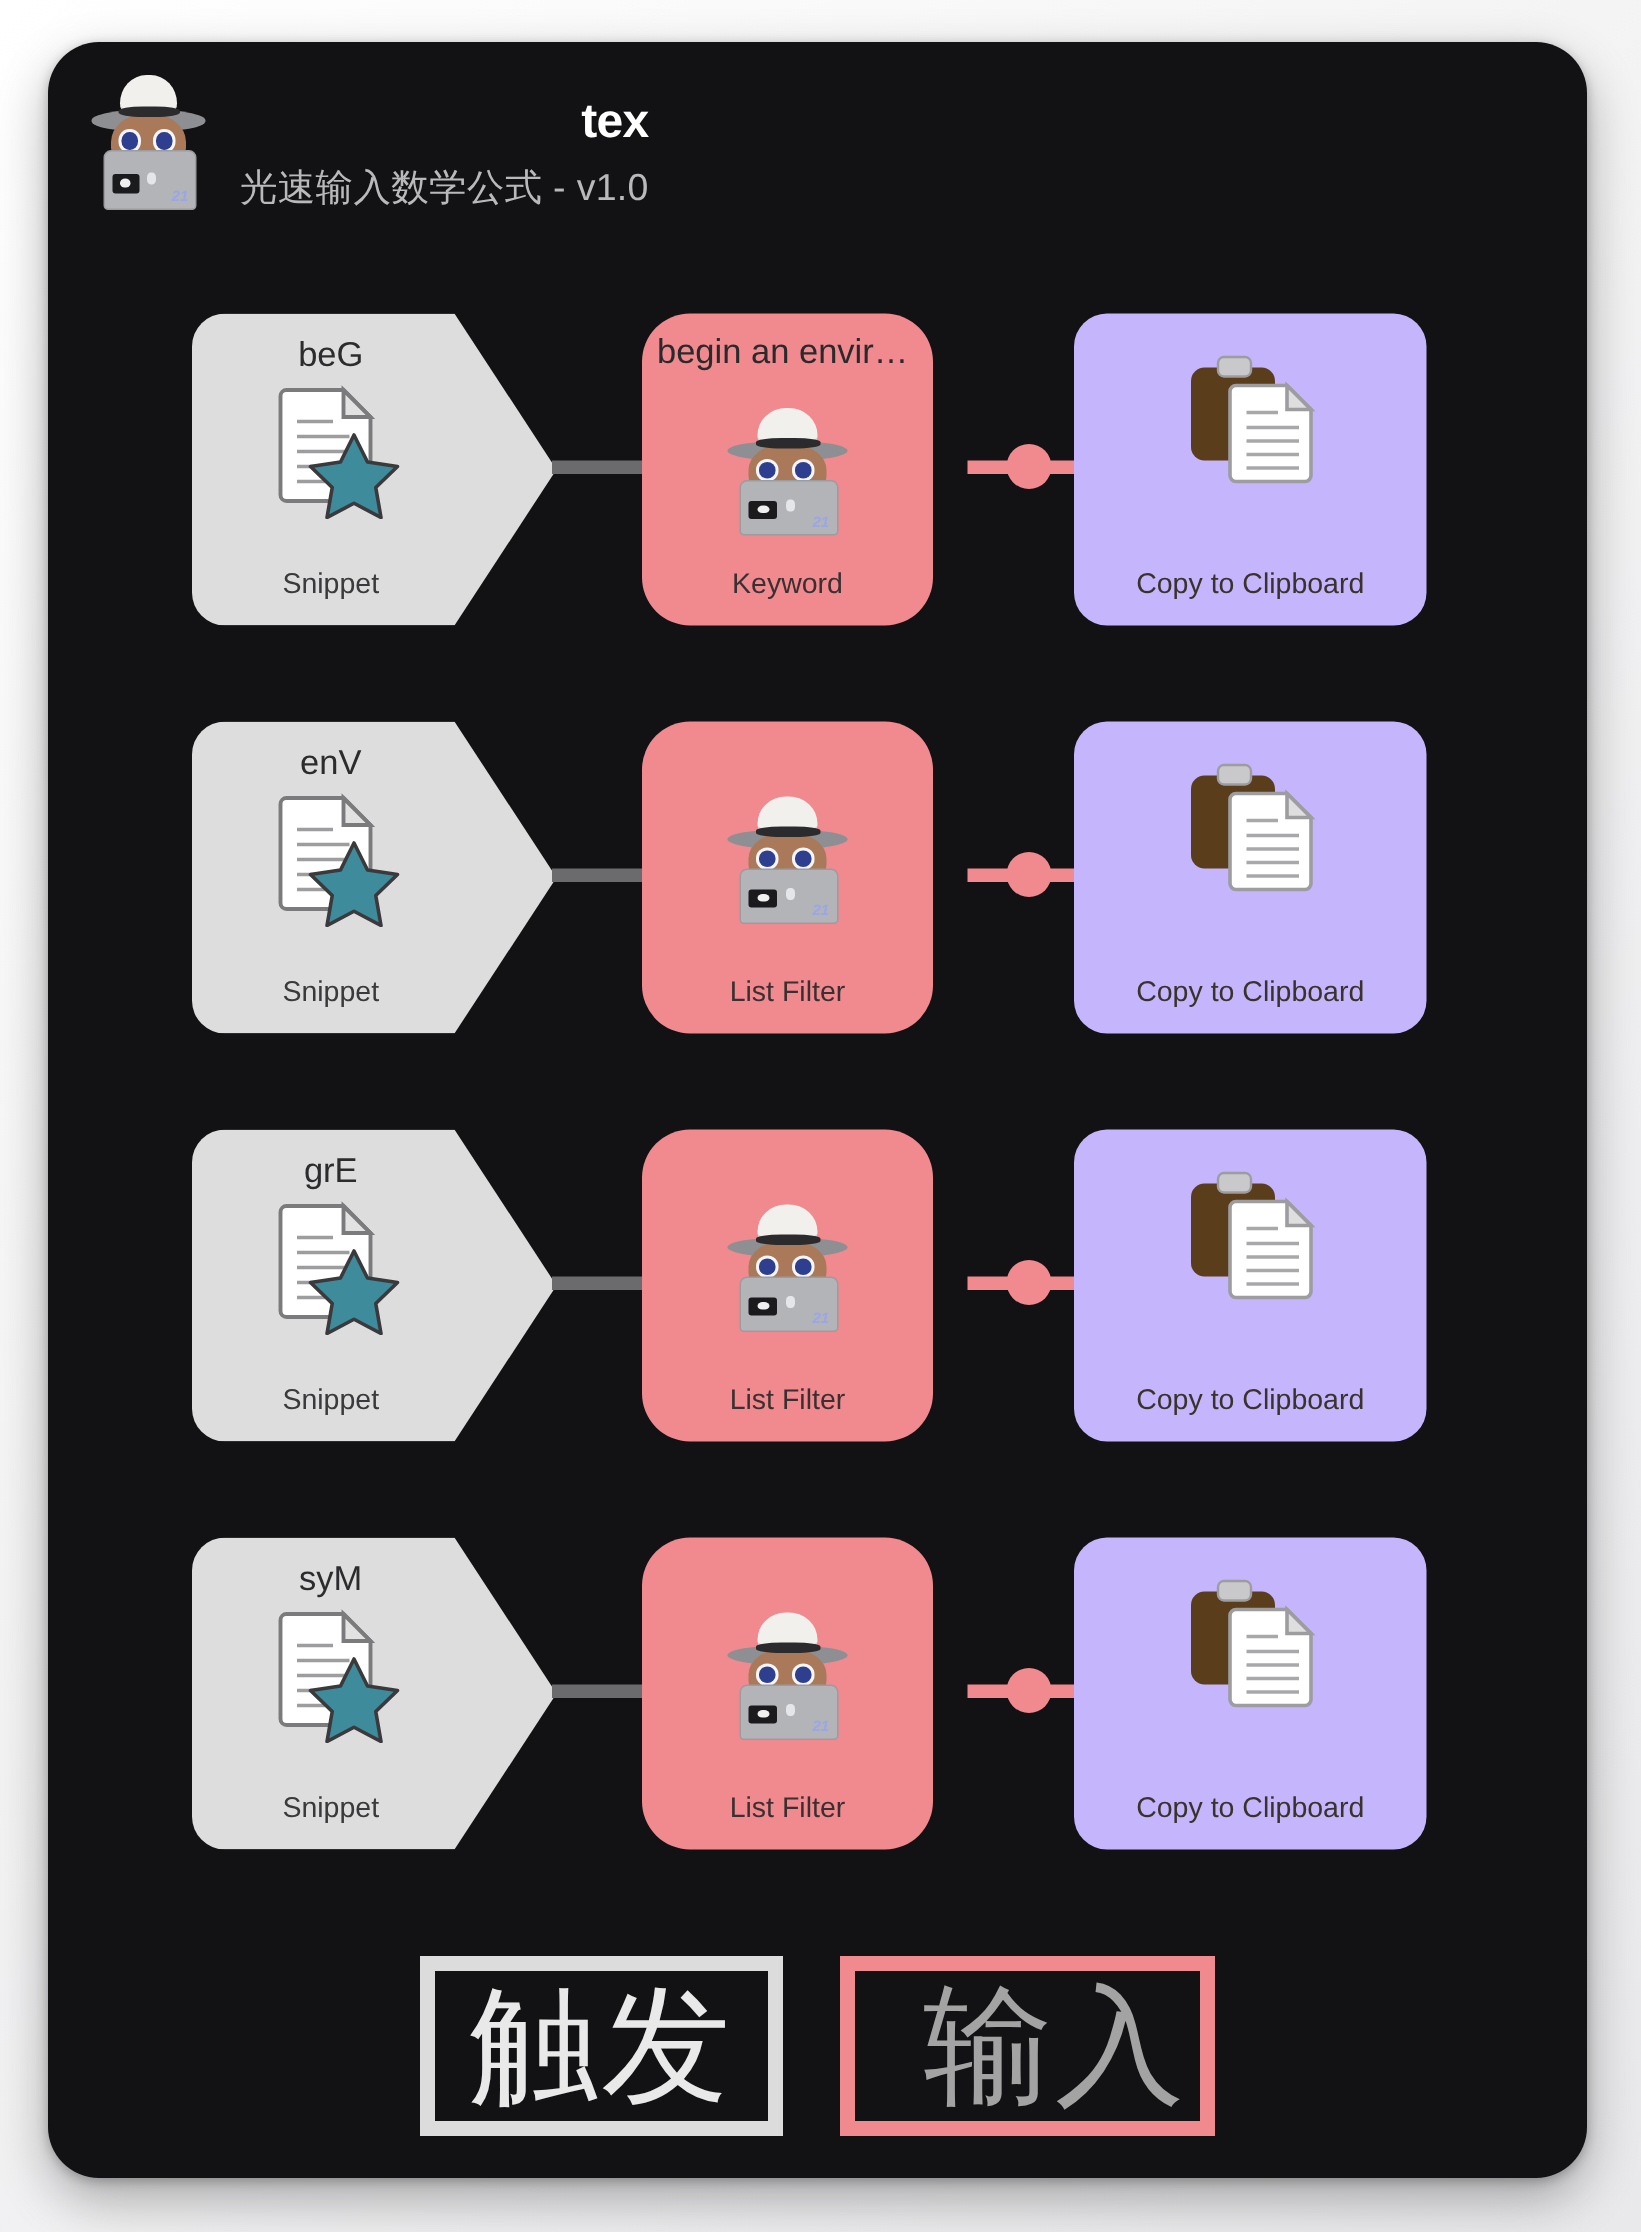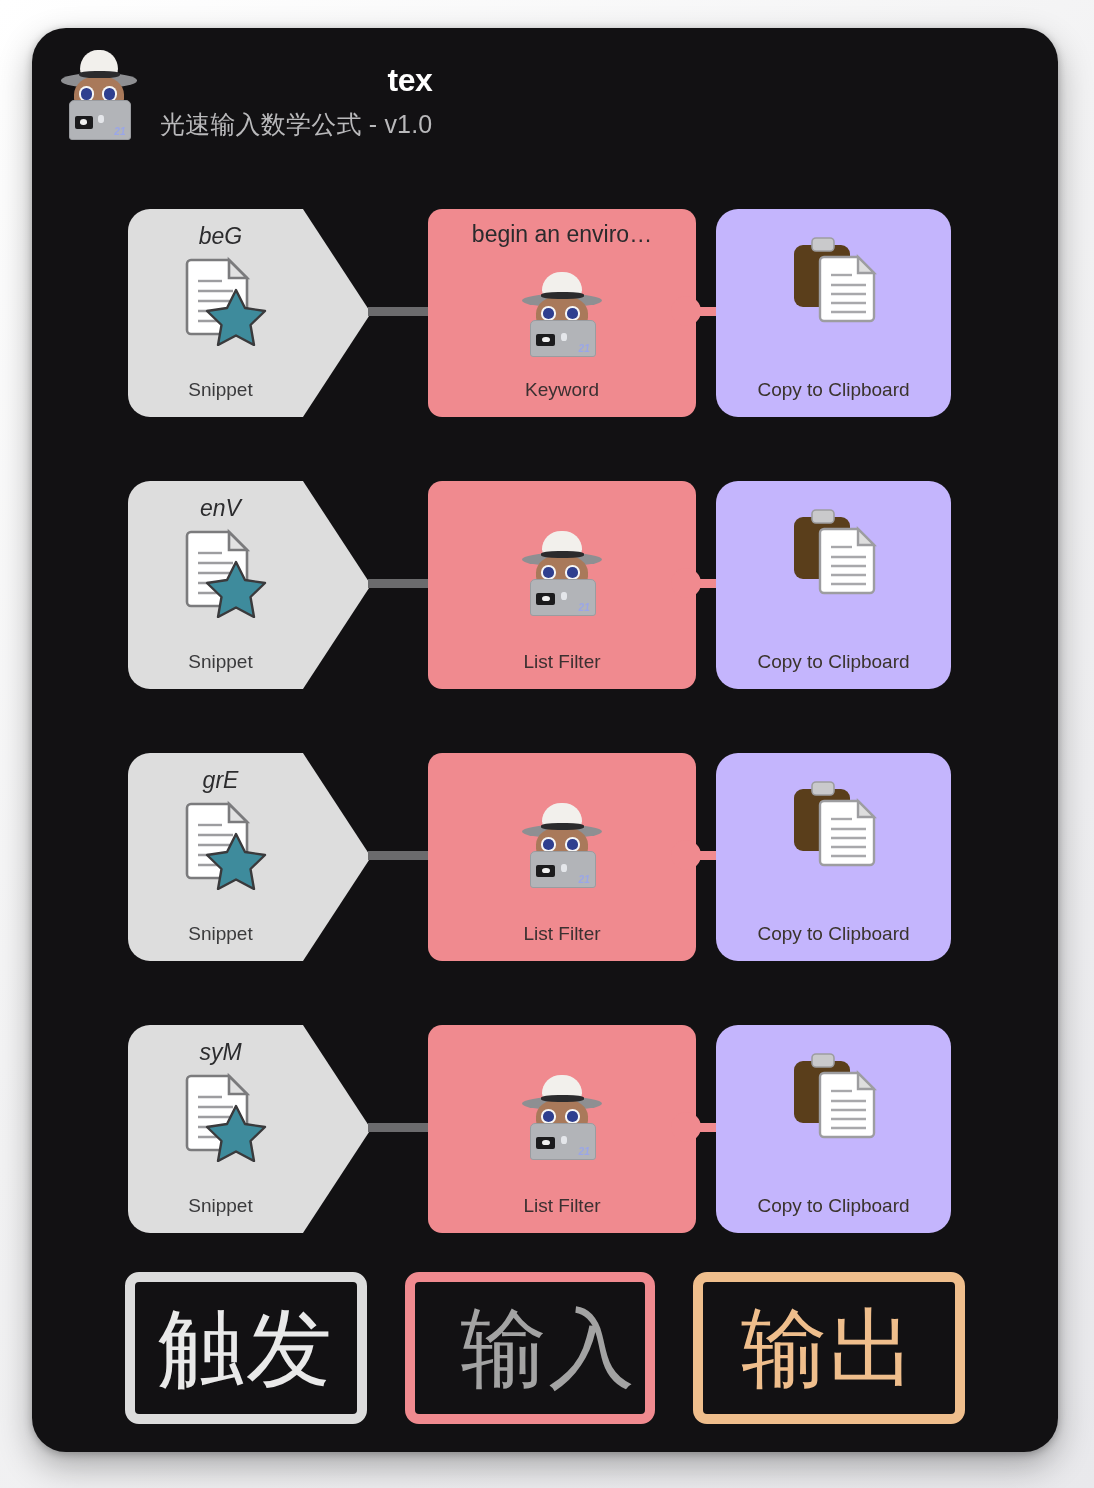--- a/index.html
+++ b/index.html
@@ -163,39 +163,38 @@
     flex-direction: column;
     align-items: center;
     justify-content: space-between;
     padding: 14px 0 16px 0;
     box-sizing: border-box;
   }
   .node-trigger .node-title {
     color: #2c2c2e;
     font-size: 23px;
     margin-right: 58px;
-    font-style: italic;
   }
   .node-trigger .node-sub {
     color: #3a3a3c;
     font-size: 19px;
     margin-right: 58px;
     margin-top: 33px;
   }
   .node-trigger .node-icon { margin-right: 58px; }
 
   
   .node-input {
     position: absolute;
     left: 396px;
     top: 6px;
-    width: 268px;
+    width: 194px;
     height: 208px;
     background: #f08a8f;
-    border-radius: 14px;
+    border-radius: 32px;
     display: flex;
     flex-direction: column;
     align-items: center;
     justify-content: space-between;
     padding: 12px 10px 16px 10px;
     box-sizing: border-box;
   }
   .node-input .node-title {
     color: #2a2a2c;
     font-size: 23px;
@@ -271,30 +270,29 @@
     position: absolute;
     left: 0; right: 0;
     bottom: 28px;
     display: flex;
     justify-content: center;
     align-items: center;
     gap: 38px;
   }
   .legend-box {
     width: 242px;
-    height: 152px;
+    height: 120px;
     box-sizing: border-box;
     display: flex;
     align-items: center;
     justify-content: center;
     font-size: 86px;
     font-weight: 400;
     line-height: 1;
     letter-spacing: 2px;
-    border-radius: 14px;
   }
   .legend-box.trigger { border: 10px solid #dcdcdc; color: #e9e9e9; }
   .legend-box.input   { border: 10px solid #f08a8f; color: #a3a3a3; width: 250px; padding-left: 37px; }
   .legend-box.output  { border: 10px solid #efbe8c; color: #efbe8c; width: 272px; }
 </style>
 </head>
 <body>
 
 <div class="shot">
   <div class="card">
@@ -581,17 +579,16 @@
           </div>
           <div class="node-sub">Copy to Clipboard</div>
         </div>
       </div>
 
     </div>
 
     <div class="legend">
       <div class="legend-box trigger">触发</div>
       <div class="legend-box input">输入</div>
-      <div class="legend-box output">输出</div>
     </div>
 
   </div>
 </div>
 
 </body></html>

